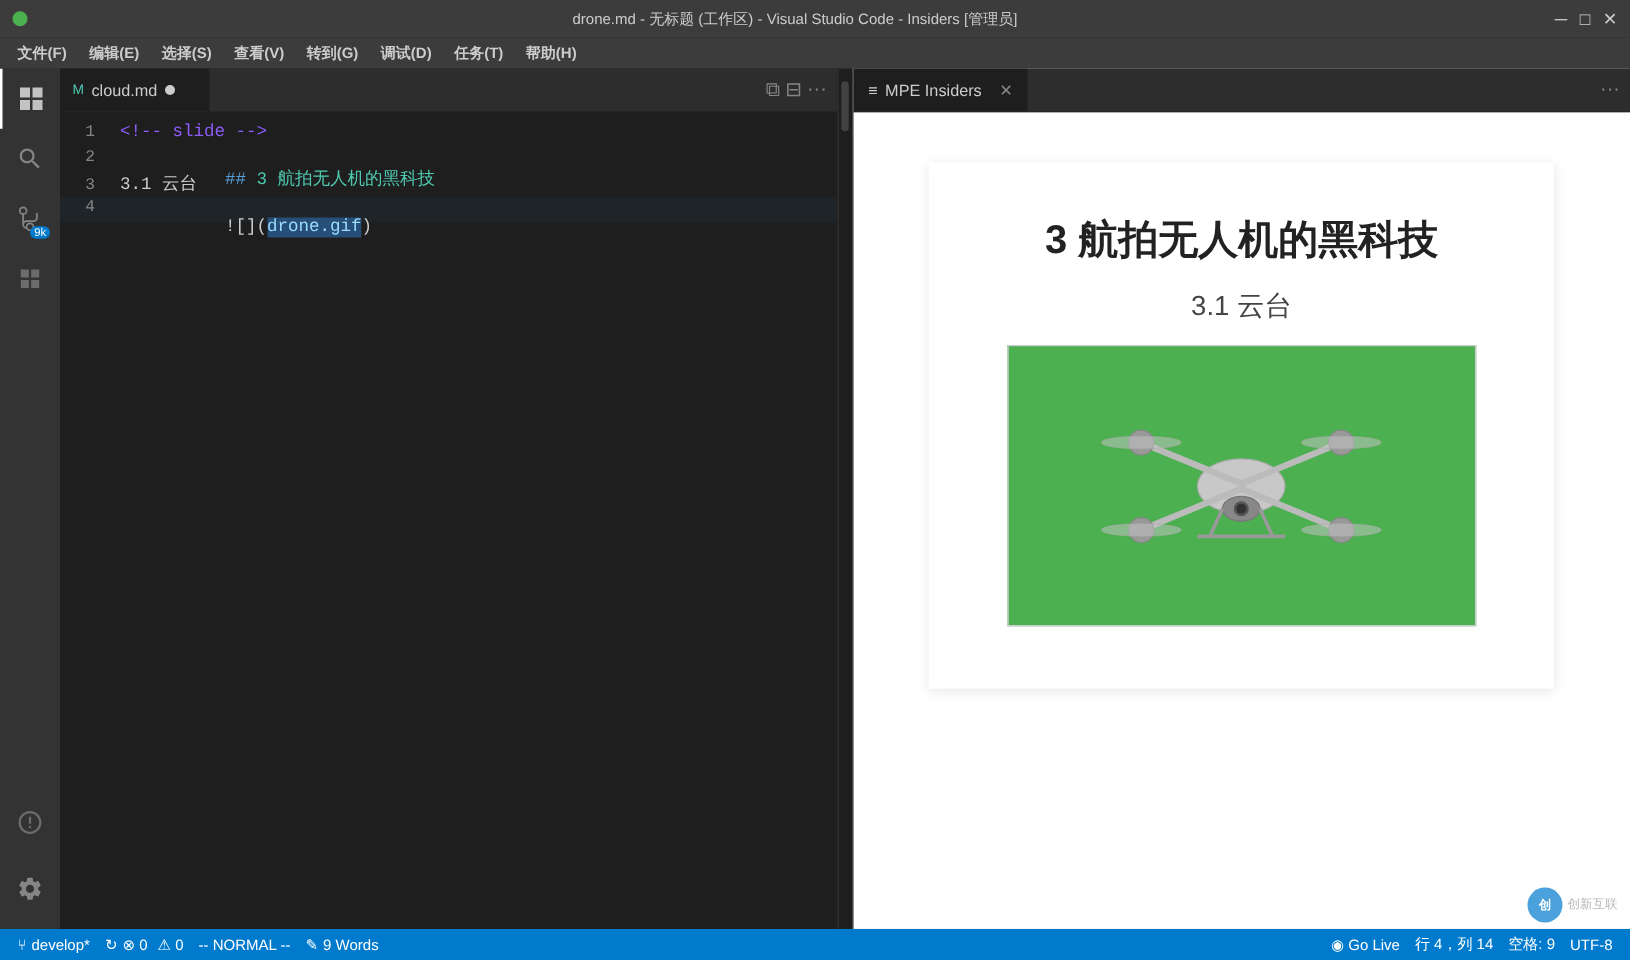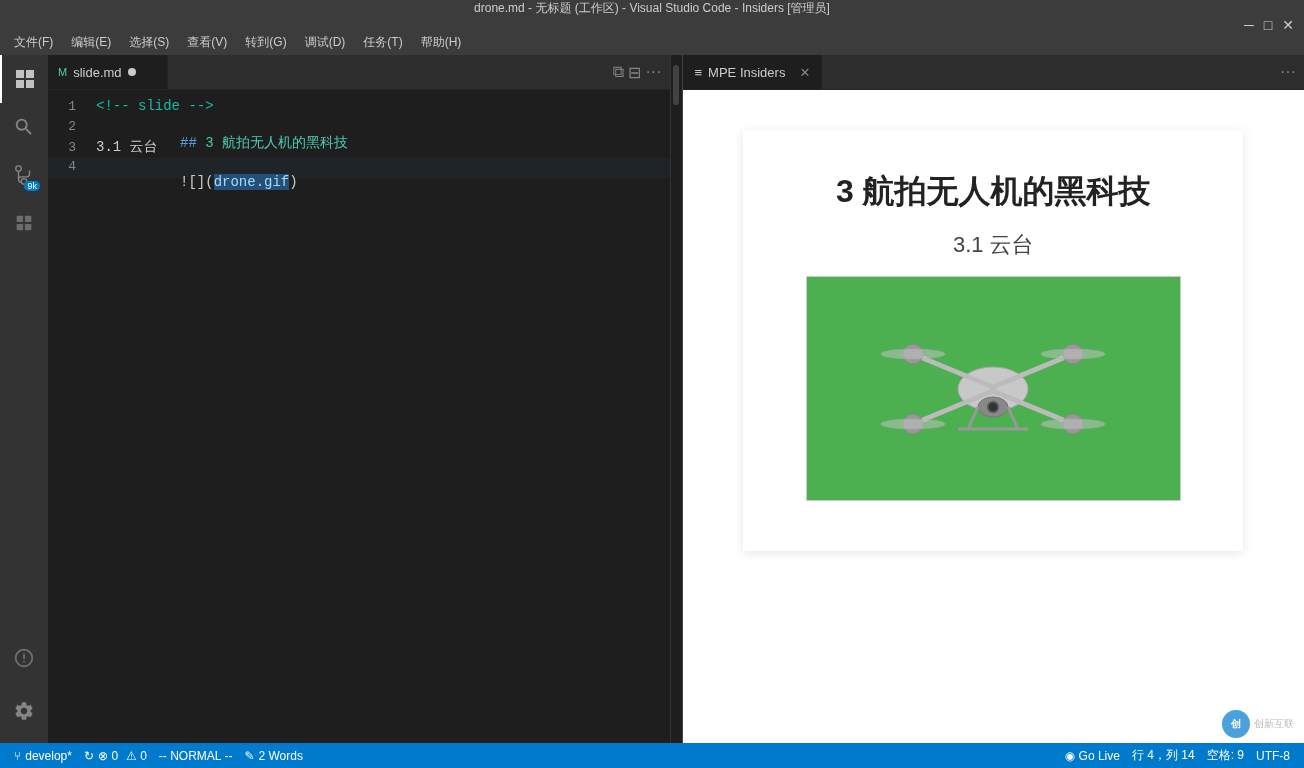--- a/index.html
+++ b/index.html
@@ -16,21 +16,20 @@
     
     #title-bar {
       background: #3c3c3c;
       height: 30px;
       display: flex;
       align-items: center;
       padding: 0 10px;
       font-size: 12px;
       color: #cccccc;
       user-select: none;
-      flex-direction: column;
     }
     #title-bar .dot {
       width: 12px; height: 12px;
       border-radius: 50%;
       margin-right: 6px;
     }
     #title-bar .dot.green { background: #4caf50; }
     #title-bar .title-text { flex: 1; text-align: center; font-size: 12px; }
     #title-bar .window-controls { display: flex; gap: 10px; margin-left: auto; }
     #title-bar .window-controls span { cursor: pointer; font-size: 14px; }
@@ -43,20 +42,21 @@
       align-items: center;
       padding: 0 6px;
       font-size: 12px;
       color: #cccccc;
       gap: 2px;
     }
     #menu-bar span {
       padding: 2px 8px;
       cursor: pointer;
       border-radius: 3px;
+      font-weight: bold;
     }
 
     
     #main-layout {
       display: flex;
       height: calc(768px - 55px - 25px); 
     }
 
     
     #activity-bar {
@@ -163,21 +163,21 @@
       padding-right: 20px;
       font-size: 13px;
       user-select: none;
       flex-shrink: 0;
     }
     .line-content {
       flex: 1;
       white-space: pre;
       font-size: 14px;
     }
-    .token-comment { color: #14b8a6; }
+    .token-comment { color: #8b5cf6; }
     .token-heading { color: #569cd6; }
     .token-heading-text { color: #4ec9b0; }
     .token-normal { color: #cccccc; }
     .token-bracket { color: #cccccc; }
     .token-link-inner { 
       background: #264f78;
       color: #9cdcfe;
     }
     .cursor-line { background: #264f7820; }
 
@@ -384,21 +384,21 @@
           <path d="M19.14 12.94c.04-.3.06-.61.06-.94 0-.32-.02-.64-.07-.94l2.03-1.58c.18-.14.23-.41.12-.61l-1.92-3.32c-.12-.22-.37-.29-.59-.22l-2.39.96c-.5-.38-1.03-.7-1.62-.94l-.36-2.54c-.04-.24-.24-.41-.48-.41h-3.84c-.24 0-.43.17-.47.41l-.36 2.54c-.59.24-1.13.57-1.62.94l-2.39-.96c-.22-.08-.47 0-.59.22L2.74 8.87c-.12.21-.08.47.12.61l2.03 1.58c-.05.3-.09.63-.09.94s.02.64.07.94l-2.03 1.58c-.18.14-.23.41-.12.61l1.92 3.32c.12.22.37.29.59.22l2.39-.96c.5.38 1.03.7 1.62.94l.36 2.54c.05.24.24.41.48.41h3.84c.24 0 .44-.17.47-.41l.36-2.54c.59-.24 1.13-.56 1.62-.94l2.39.96c.22.08.47 0 .59-.22l1.92-3.32c.12-.22.07-.47-.12-.61l-2.01-1.58zM12 15.6c-1.98 0-3.6-1.62-3.6-3.6s1.62-3.6 3.6-3.6 3.6 1.62 3.6 3.6-1.62 3.6-3.6 3.6z"></path>
         </svg>
     </div>
   </div>
 
   <div id="editor-area">
 
     <div id="editor-tabs">
       <div class="editor-tab active">
         <span class="tab-icon">M</span>
-        <span>slide.md</span>
+        <span>cloud.md</span>
         <span class="tab-dot"></span>
       </div>
       <div class="tab-actions">
         <span title="Split Editor">⧉</span>
         <span>⊟</span>
         <span>···</span>
       </div>
     </div>
 
     <div id="code-editor">
@@ -494,21 +494,21 @@
   <div class="status-item">
     <span>↻</span>
     <span>⊗ <span>0</span></span>
     <span style="margin-left:4px;">⚠ <span>0</span></span>
   </div>
   <div class="status-item">
     <span>-- NORMAL --</span>
   </div>
   <div class="status-item">
     <span>✎</span>
-    <span>2 Words</span>
+    <span>9 Words</span>
   </div>
   <div class="status-spacer"></div>
   <div class="status-item" style="margin-left:auto;align-items:center;">
     <span>◉ Go Live</span>
   </div>
   <div class="status-item">
     <span>行 4，列 14</span>
   </div>
   <div class="status-item">
     <span>空格: 9</span>

